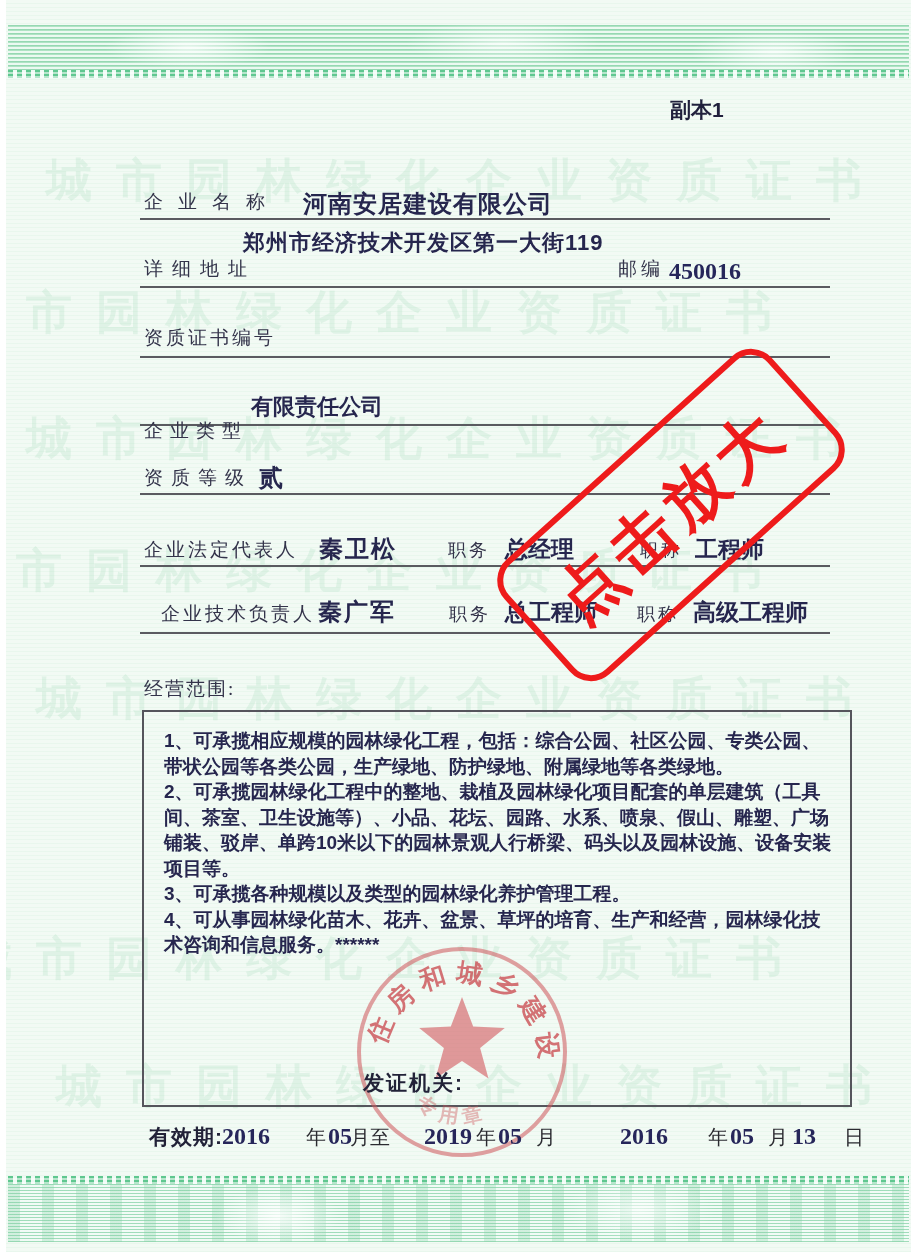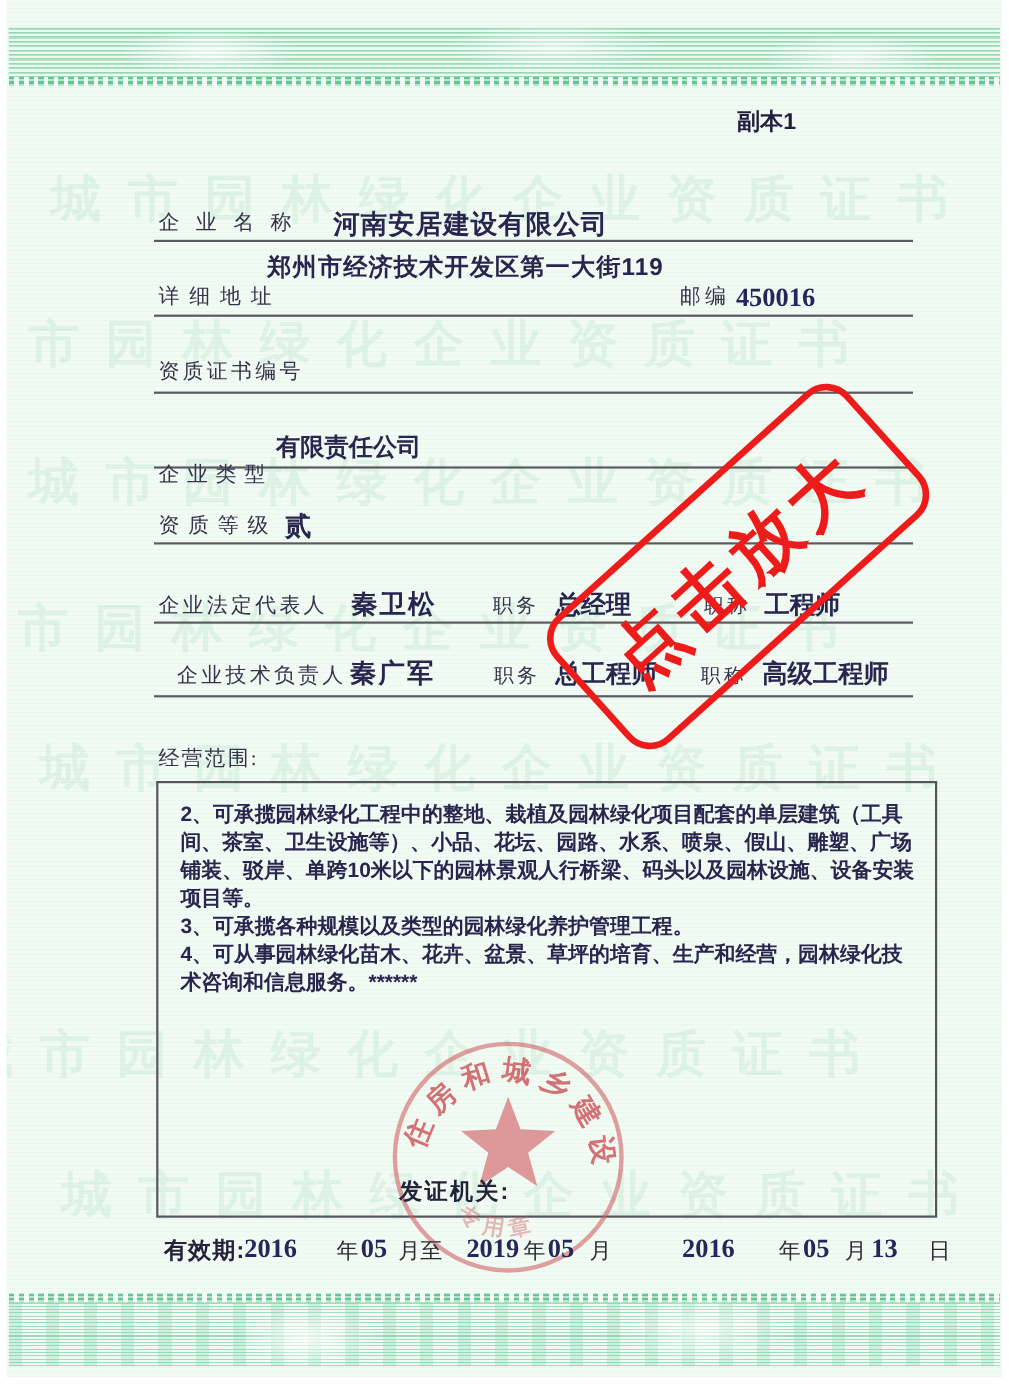--- a/index.html
+++ b/index.html
@@ -185,20 +185,21 @@
     <div class="lab" style="left:155px; top:601px; letter-spacing:3px;">企业技术负责人</div>
     <div class="val" style="left:312px; top:596px; font-size:24px; letter-spacing:2px;">秦广军</div>
     <div class="lab" style="left:443px; top:602px; font-size:18px; letter-spacing:3px;">职务</div>
     <div class="val" style="left:499px; top:597px; font-size:23px;">总工程师</div>
     <div class="lab" style="left:631px; top:602px; font-size:18px; letter-spacing:3px;">职称</div>
     <div class="val" style="left:687px; top:597px; font-size:23px;">高级工程师</div>
     <div class="uline" style="top:632px;"></div>
 
     <div class="lab" style="left:138px; top:676px; letter-spacing:2px;">经营范围:</div>
     <div class="scope-box">
+      <p>1、可承揽相应规模的园林绿化工程，包括：综合公园、社区公园、专类公园、带状公园等各类公园，生产绿地、防护绿地、附属绿地等各类绿地。</p>
       <p>2、可承揽园林绿化工程中的整地、栽植及园林绿化项目配套的单层建筑（工具间、茶室、卫生设施等）、小品、花坛、园路、水系、喷泉、假山、雕塑、广场铺装、驳岸、单跨10米以下的园林景观人行桥梁、码头以及园林设施、设备安装项目等。</p>
       <p>3、可承揽各种规模以及类型的园林绿化养护管理工程。</p>
       <p>4、可从事园林绿化苗木、花卉、盆景、草坪的培育、生产和经营，园林绿化技术咨询和信息服务。******</p>
     </div>
 
     <div class="issuer-label">发证机关:</div>
     <svg class="seal" width="220" height="222" viewBox="0 0 220 222">
       <circle cx="110" cy="110" r="103" fill="none" stroke="rgba(208,90,95,0.62)" stroke-width="4"></circle>
       <path id="sealArc" d="M 32 118 A 78 78 0 1 1 188 118" fill="none"></path>
       <text font-size="26" font-weight="bold" fill="rgba(200,62,68,0.78)" letter-spacing="8" font-family="Liberation Serif, serif">
@@ -209,21 +210,21 @@
       <text font-size="20" font-weight="bold" fill="rgba(205,80,86,0.42)" letter-spacing="6" font-family="Liberation Serif, serif" transform="rotate(8 110 110)">
         <textPath href="#sealArcB" startOffset="18">专用章</textPath>
       </text>
     </svg>
 
     <div class="validity">
       <span class="vlab" style="left:143px; top:3px;">有效期:</span>
       <span class="vnum" style="left:216px;">2016</span>
       <span class="vsep" style="left:300px; top:4px;">年</span>
       <span class="vnum" style="left:322px;">05</span>
-      <span class="vsep" style="left:356px; top:4px;">月至</span>
+      <span class="vsep" style="left:344px; top:4px;">月至</span>
       <span class="vnum" style="left:418px;">2019</span>
       <span class="vsep" style="left:470px; top:4px;">年</span>
       <span class="vnum" style="left:492px;">05</span>
       <span class="vsep" style="left:530px; top:4px;">月</span>
       <span class="vnum" style="left:614px;">2016</span>
       <span class="vsep" style="left:702px; top:4px;">年</span>
       <span class="vnum" style="left:724px;">05</span>
       <span class="vsep" style="left:762px; top:4px;">月</span>
       <span class="vnum" style="left:786px;">13</span>
       <span class="vsep" style="left:838px; top:4px;">日</span>

